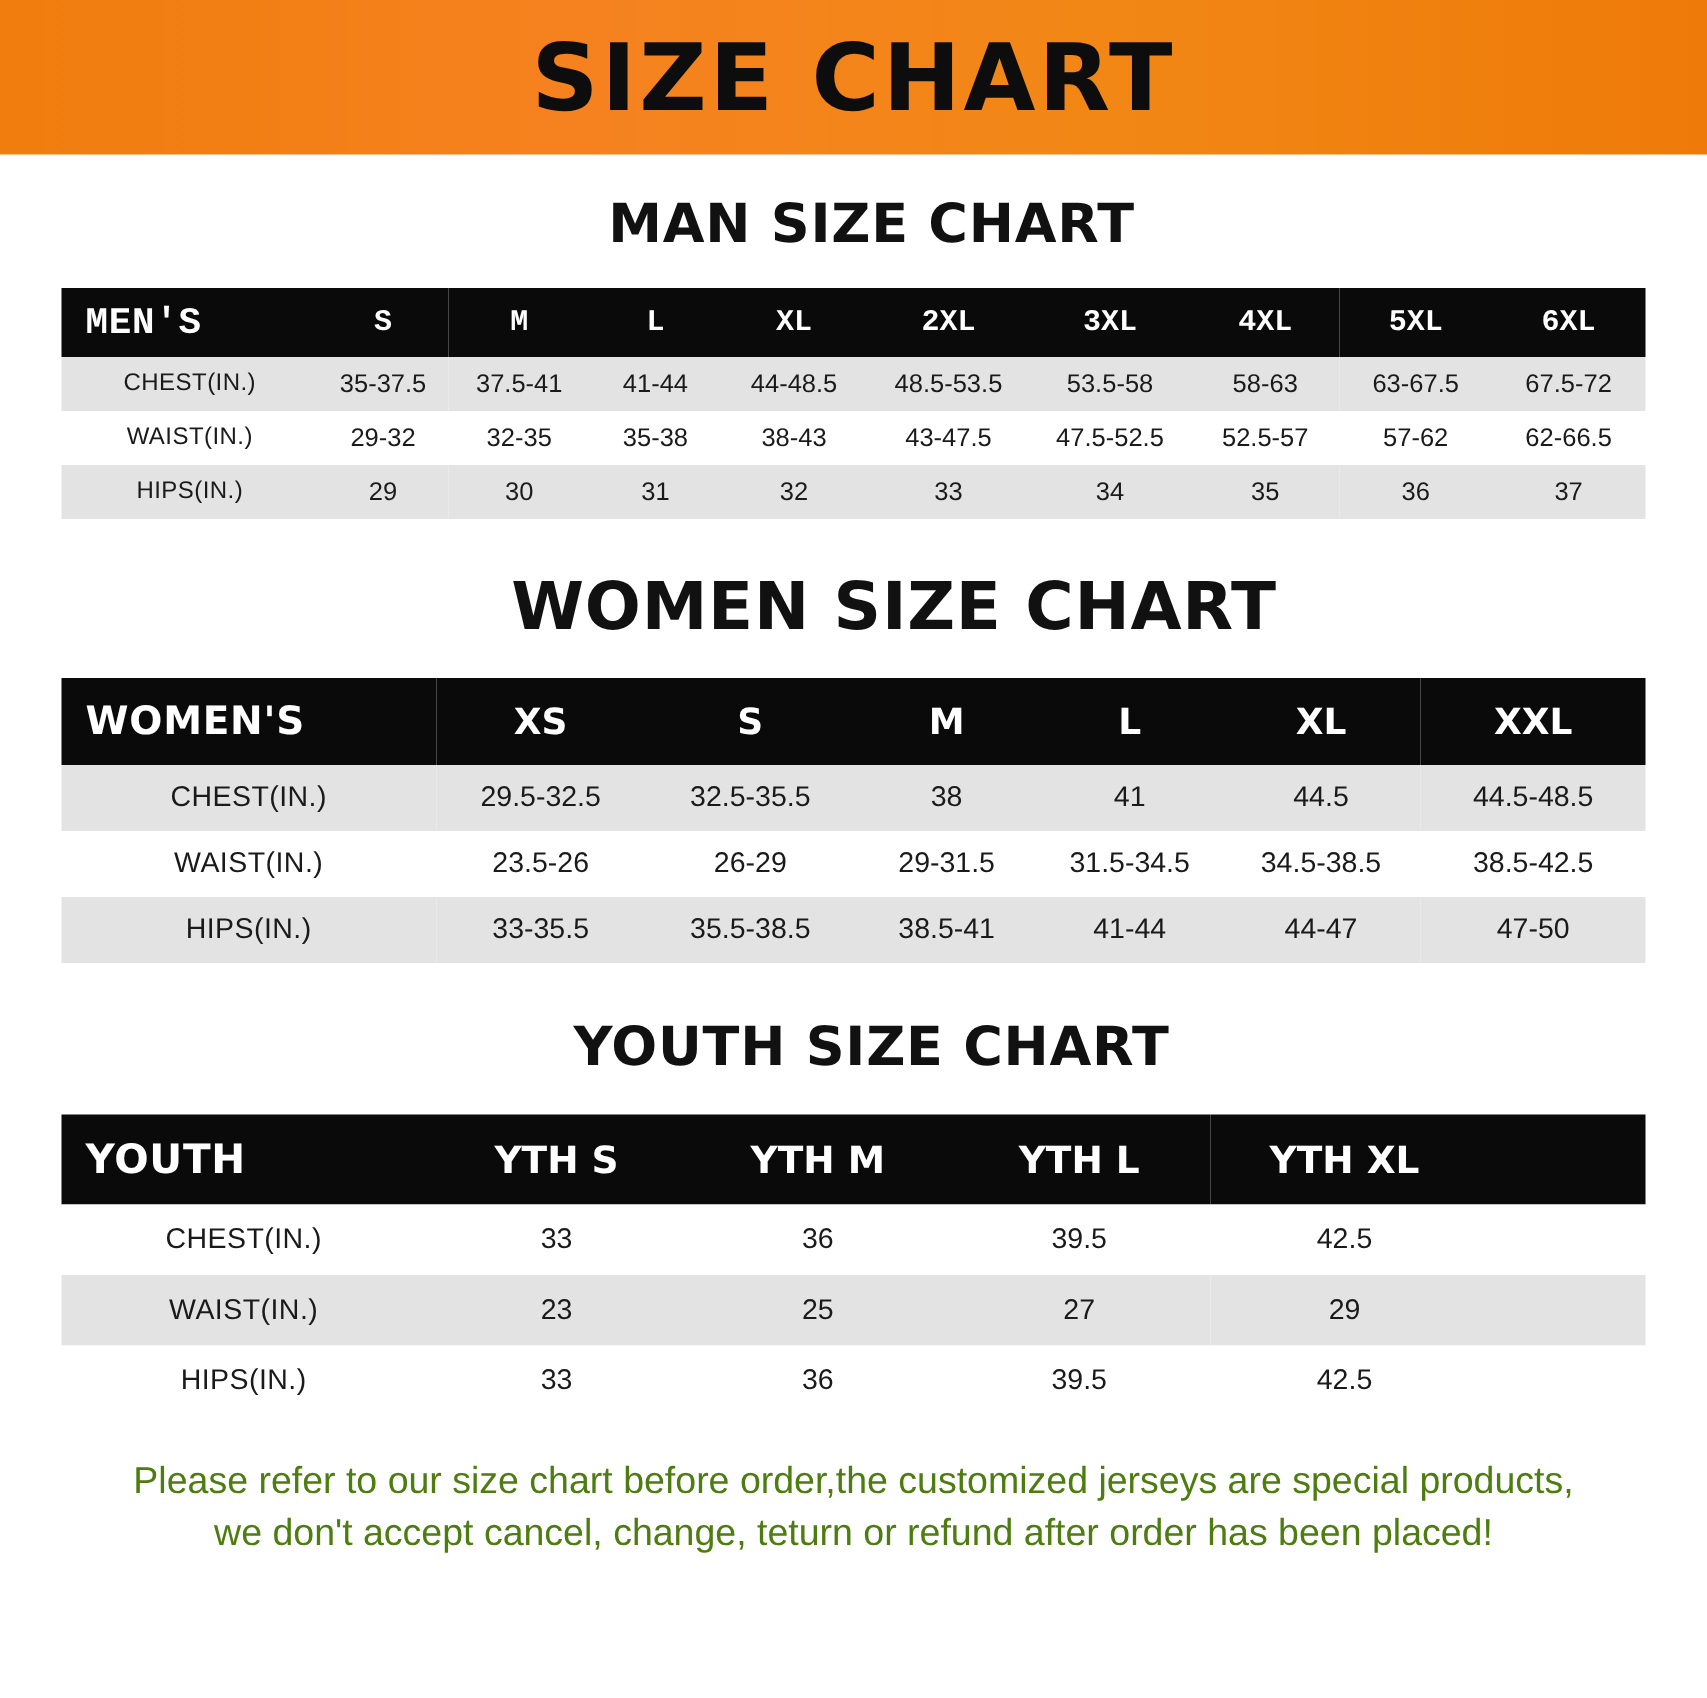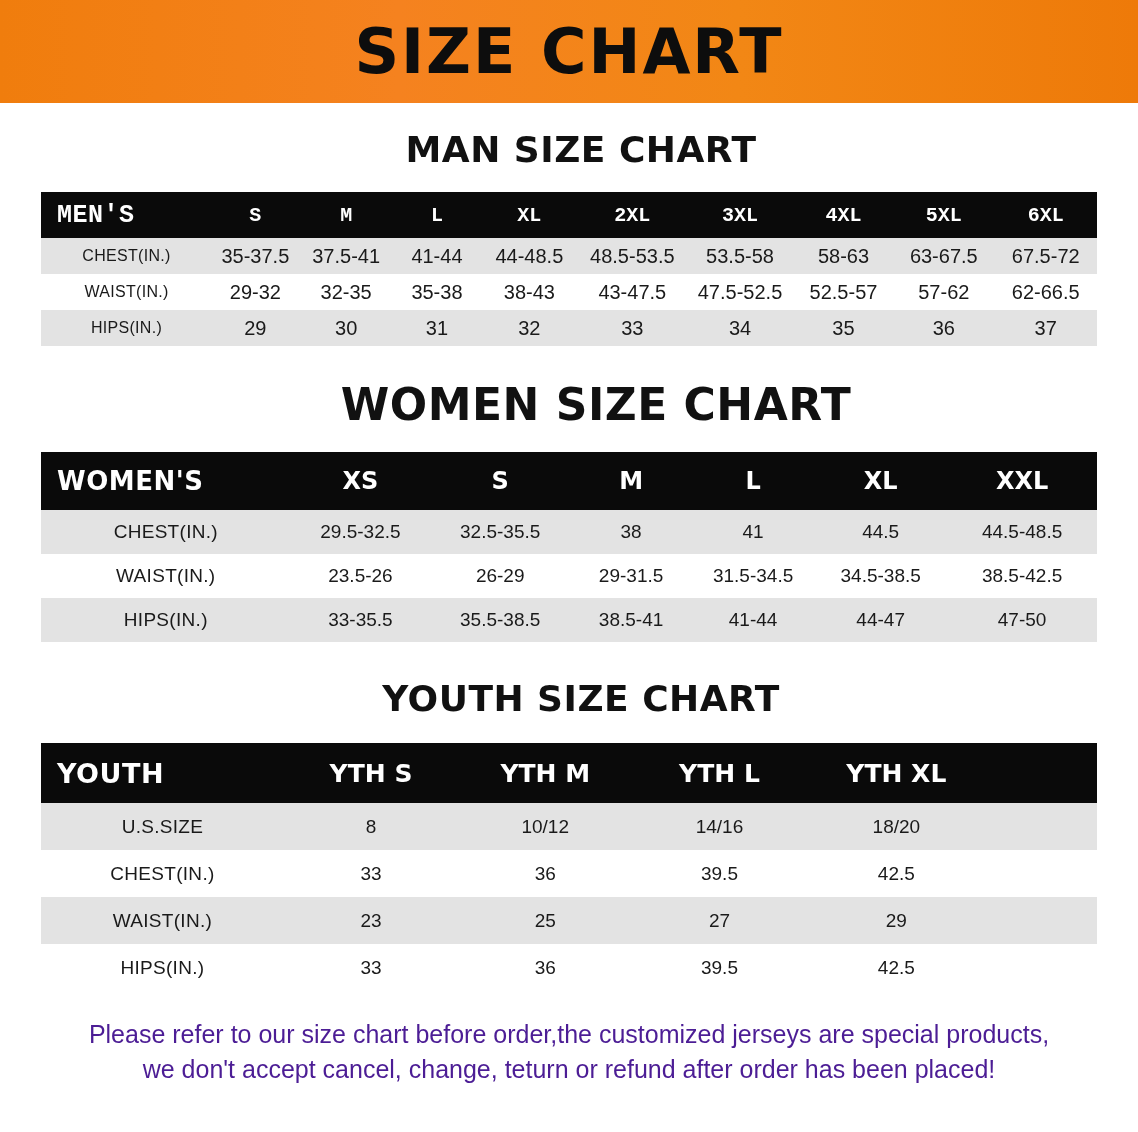--- a/index.html
+++ b/index.html
@@ -75,21 +75,21 @@
   .row-alt  td { background: #e3e3e3; }
   .row-main td { background: #ffffff; }
   td.rowlabel {
     text-align: center;
     letter-spacing: 0.3px;
   }
 
   
   #men-table thead th { height: 44px; font-size: 20px; font-family: Liberation Mono, monospace; }
   #men-table thead th.rowlabel { font-size: 25px; }
-  #men-table td { height: 34px; font-size: 20px; }
+  #men-table td { height: 34px; font-size: 17px; }
   #men-table td.rowlabel { font-size: 16px; }
 
   
   #women-table thead th { height: 56px; font-size: 24px; }
   #women-table thead th.rowlabel { font-size: 26px; }
   #women-table td { height: 42px; font-size: 19px; }
   #women-table td.rowlabel { font-size: 19px; }
 
   
   #youth-table thead th { height: 58px; font-size: 25px; }
@@ -97,21 +97,21 @@
   #youth-table td { height: 45px; font-size: 19px; }
   #youth-table td.rowlabel { font-size: 19px; }
 
   .mt-men   { margin-top: 22px; }
   .mt-women { margin-top: 22px; }
   .mt-youth { margin-top: 24px; }
 
   
   .note {
     margin: 26px 40px 0 40px;
-    color: #4c1d95;
+    color: #4d7c0f;
     font-family: "Liberation Sans", sans-serif;
     font-size: 25px;
     line-height: 1.38;
     text-align: center;
   }
   .note div { display: block; }
 </style>
 </head>
 <body>
 
@@ -262,28 +262,20 @@
       <tr>
         <th class="rowlabel">YOUTH</th>
         <th>YTH S</th>
         <th>YTH M</th>
         <th>YTH L</th>
         <th>YTH XL</th>
         <th></th>
       </tr>
     </thead>
     <tbody>
-      <tr class="row-alt">
-        <td class="rowlabel">U.S.SIZE</td>
-        <td>8</td>
-        <td>10/12</td>
-        <td>14/16</td>
-        <td>18/20</td>
-        <td></td>
-      </tr>
       <tr class="row-main">
         <td class="rowlabel">CHEST(IN.)</td>
         <td>33</td>
         <td>36</td>
         <td>39.5</td>
         <td>42.5</td>
         <td></td>
       </tr>
       <tr class="row-alt">
         <td class="rowlabel">WAIST(IN.)</td>

